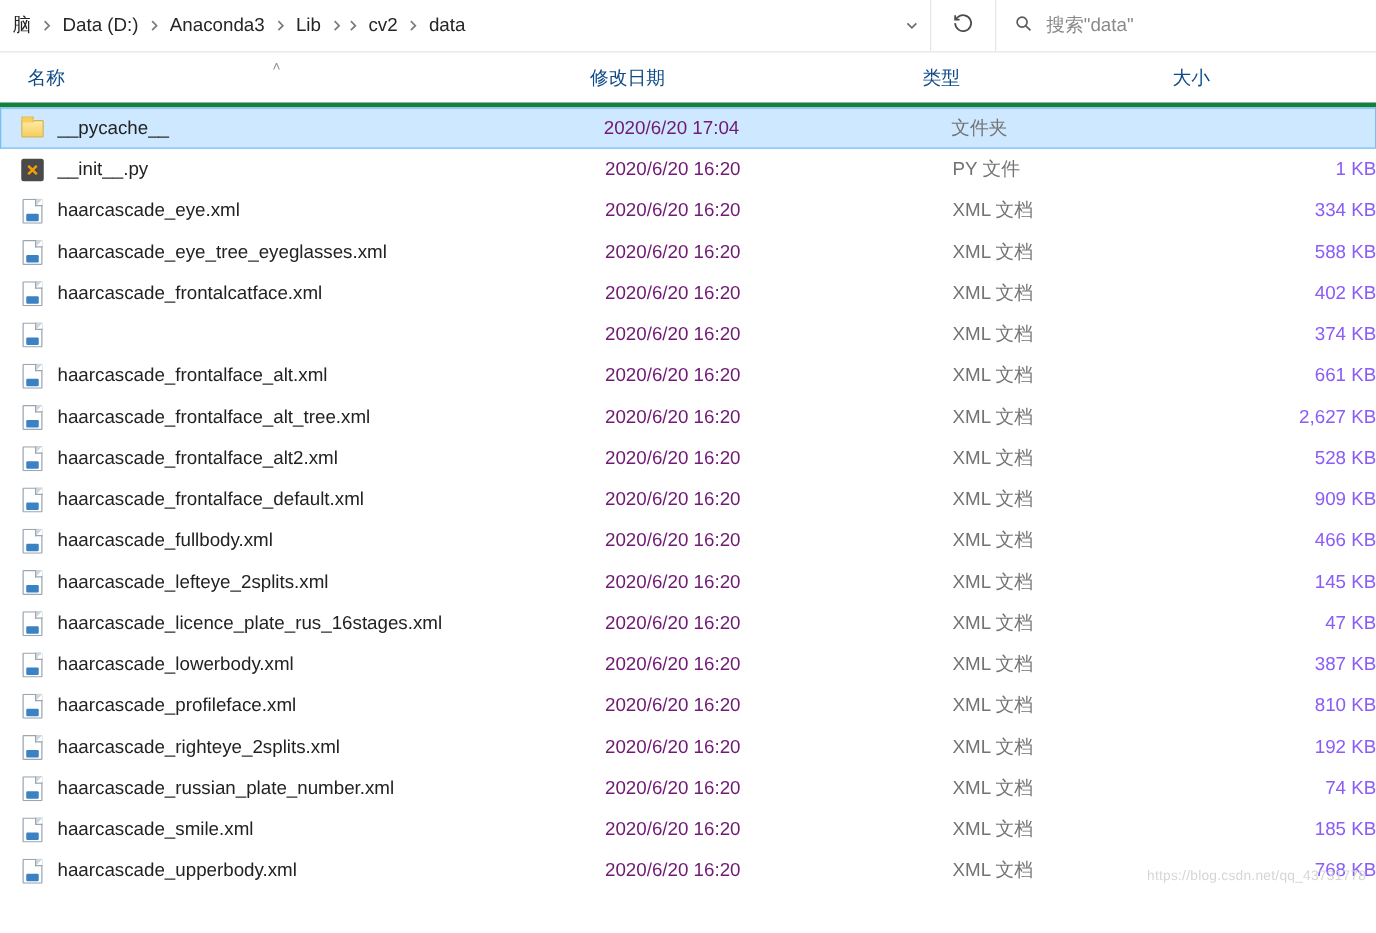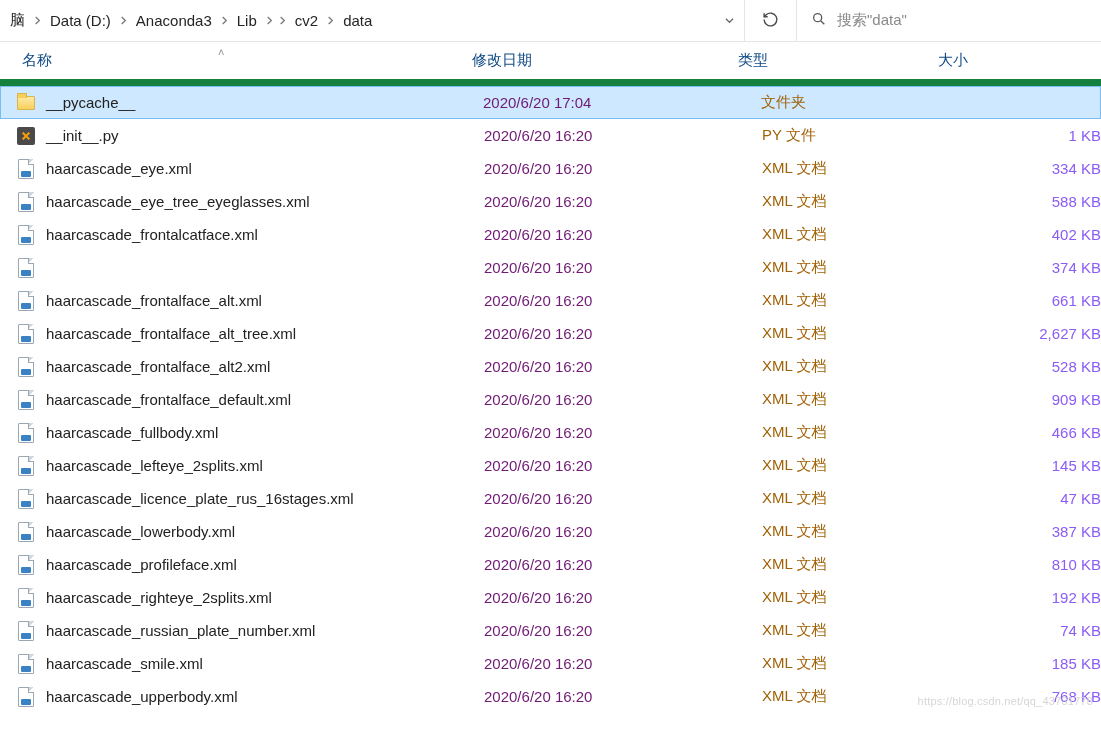--- a/index.html
+++ b/index.html
@@ -67,21 +67,21 @@
     color: #6b6b6b;
   }
   .search-cell .search-icon { margin-right: 10px; color: #5a5a5a; }
   .search-placeholder { color: #8a8a8a; }
 
   
   .col-headers {
     display: flex;
     align-items: center;
     height: 44px;
-    border-bottom: 7px solid #15803d;
+    border-bottom: 4px solid #15803d;
     color: #0f4a86;
     font-size: 15px;
     user-select: none;
   }
   .col-name { flex-shrink:0; width: 472px; padding-left: 22px; position: relative; }
   .col-date { flex-shrink:0; width: 266px; }
   .col-type { flex-shrink:0; width: 200px; }
   .col-size { flex-shrink:0; width: 145px; }
   .sort-caret {
     position: absolute;
@@ -108,21 +108,21 @@
   }
   .c-name {
     flex-shrink:0;
     width: 456px;
     display: flex;
     align-items: center;
     overflow: hidden;
   }
   .row.selected .c-name { width: 455px; }
   .c-date { flex-shrink:0; width: 266px; color: #701a75; }
-  .c-type { flex-shrink:0; width: 200px; color: #a16207; }
+  .c-type { flex-shrink:0; width: 200px; color: #737373; }
   .c-size { flex-shrink:0; width: 145px; text-align: right; padding-right: 18px; color: #8b5cf6; }
   .file-icon {
      width: 20px; height: 20px; margin-right: 10px; flex-shrink: 0;
      display: flex; align-items: center; justify-content: center;
   }
   .file-name { white-space: nowrap; color: #222; }
 
   
   .icn-folder {
     width: 18px; height: 14px;

